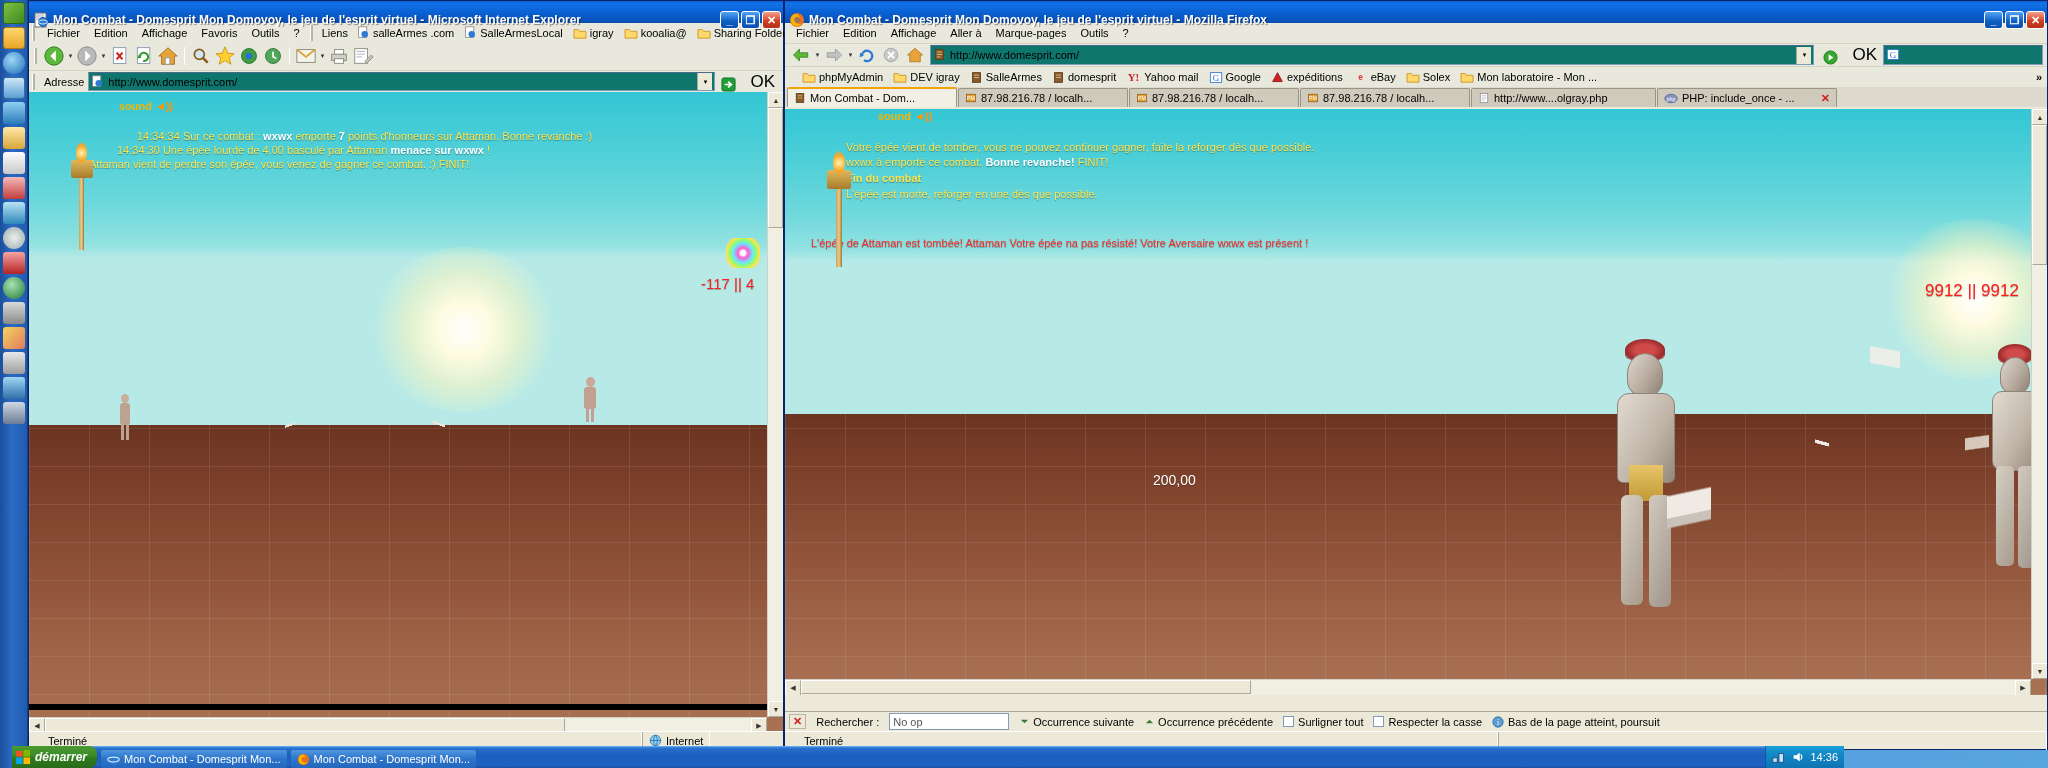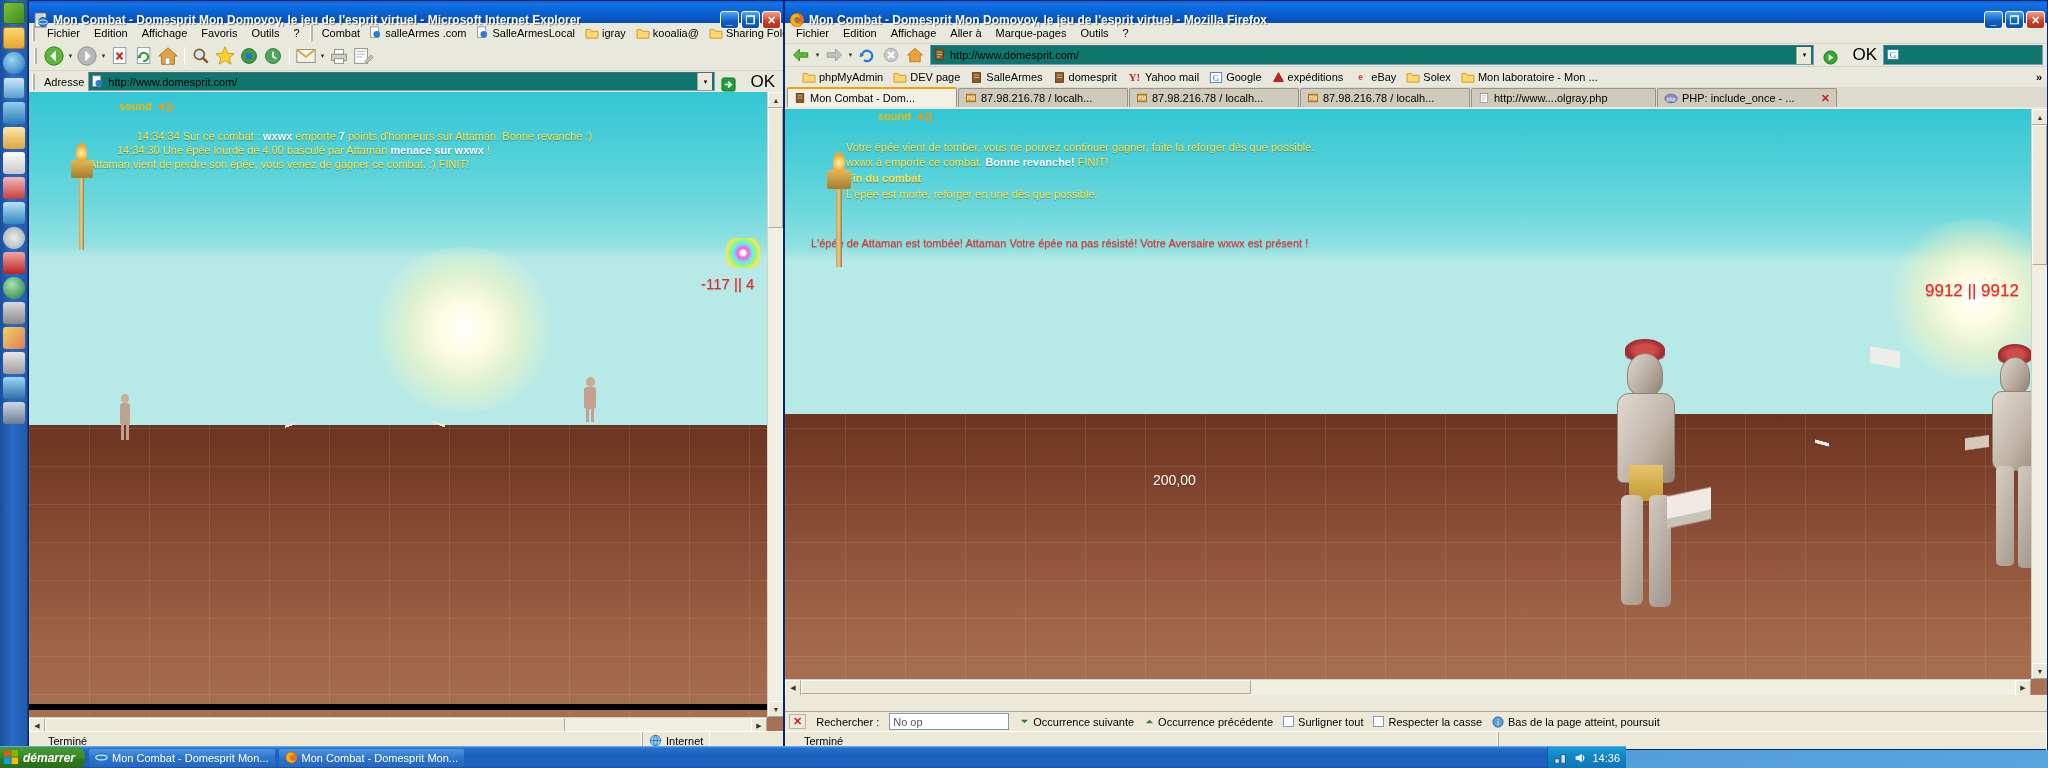--- a/index.html
+++ b/index.html
@@ -50,23 +50,23 @@
   .linkitem svg{flex:0 0 auto;}
 
   
   #desktop { position:absolute; inset:0;
     background:linear-gradient(170deg,#1f4f8f 0%,#2c6bb0 35%,#3f87cc 70%,#59a5e0 100%); }
   #quicklaunch { position:absolute; left:0; top:0; width:28px; height:768px;
     background:linear-gradient(90deg,#1b4f9c,#2c6cc4 45%,#1f5bb0); border-right:1px solid #16407d;}
   .ql-ico { width:22px;height:22px;margin:3px auto; border-radius:3px; }
 
   
-  #taskbar { position:absolute; left:0; bottom:0; width:1626px; height:22px;
+  #taskbar { position:absolute; left:12px; bottom:0; width:1832px; height:22px;
     background:linear-gradient(180deg,#3f8cdf 0%,#286ec9 8%,#1b5fbe 40%,#2163c4 88%,#1a4fa0 100%);
-    display:flex;align-items:center; border-top:1px solid #5fa6ef; }
+    display:flex;align-items:flex-end; border-top:1px solid #5fa6ef; }
   .tb-start { width:85px;height:22px;display:flex;align-items:center;gap:4px;padding-left:4px;
     background:linear-gradient(180deg,#4a9a32,#3b8a28 45%,#2f7a1e 55%,#2a6b1a);
     color:#fff;font-weight:bold;font-style:italic;font-size:12px;
     border-radius:0 8px 8px 0;}
   .tb-task { height:18px;margin-left:4px;display:flex;align-items:center;gap:4px;
     padding:0 6px;font-size:11px;color:#fff;border-radius:2px;max-width:190px;
     background:linear-gradient(180deg,#4f96e0,#2c74ca 50%,#2568bd); overflow:hidden;white-space:nowrap;}
   .tb-tray { margin-left:auto;height:22px;display:flex;align-items:center;gap:5px;
     padding:0 6px;background:linear-gradient(180deg,#18a0d8,#1386c6 40%,#0f74b4);
     color:#fff;font-size:11px; border-left:1px solid #0c5f96;}
@@ -181,21 +181,21 @@
       <span class="grip"></span>
       <div class="menubar" style="background:transparent;">
         <span class="mi">Fichier</span>
         <span class="mi">Edition</span>
         <span class="mi">Affichage</span>
         <span class="mi">Favoris</span>
         <span class="mi">Outils</span>
         <span class="mi">?</span>
       </div>
       <span class="grip"></span>
-      <span class="addrlabel">Combat</span>
+      <span class="addrlabel">Liens</span>
       <span class="linkitem">
         <svg width="13" height="13" viewBox="0 0 16 16">
             <rect x="2" y="1" width="10" height="13" fill="#fff" stroke="#888"></rect>
             <circle cx="9.5" cy="10" r="4" fill="#2b7bd4"></circle>
           </svg>
         <span>salleArmes .com</span>
       </span>
       <span class="linkitem">
         <svg width="13" height="13" viewBox="0 0 16 16">
             <rect x="2" y="1" width="10" height="13" fill="#fff" stroke="#888"></rect>
@@ -495,21 +495,21 @@
       <span class="linkitem">
         <svg width="14" height="12" viewBox="0 0 16 14">
             <path d="M1 3h5l1.5 2H15v8H1z" fill="#ffd76a" stroke="#c9921f"></path>
           </svg>
         <span>phpMyAdmin</span>
         </span>
       <span class="linkitem">
         <svg width="14" height="12" viewBox="0 0 16 14">
             <path d="M1 3h5l1.5 2H15v8H1z" fill="#ffd76a" stroke="#c9921f"></path>
           </svg>
-        <span>DEV page</span>
+        <span>DEV igray</span>
         </span>
       <span class="linkitem">
         <svg width="13" height="13" viewBox="0 0 16 16">
             <rect x="3" y="2" width="10" height="12" fill="#8a5a2a" stroke="#5a3a18"></rect>
             <path d="M5 5h6M5 8h6" stroke="#e8cb8a"></path>
           </svg>
         <span>SalleArmes</span>
         </span>
       <span class="linkitem">
         <svg width="13" height="13" viewBox="0 0 16 16">

